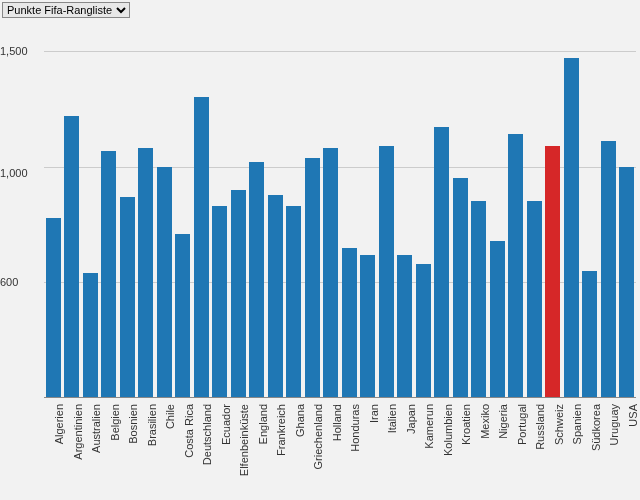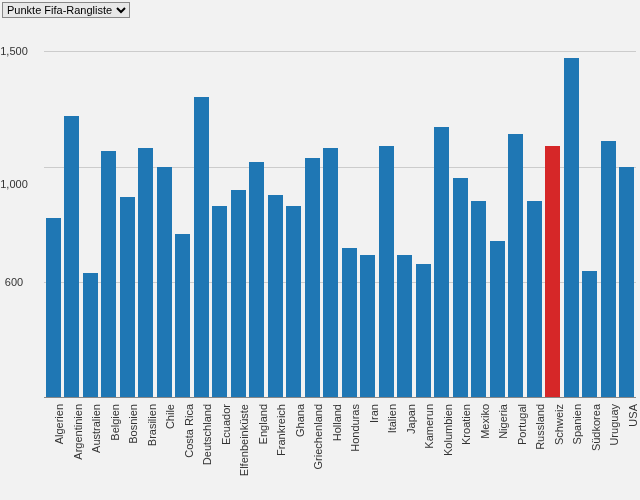--- a/index.html
+++ b/index.html
@@ -37,21 +37,21 @@
     position: absolute;
     left: 0;
     top: 0;
     width: 42px;
     height: 370px;
   }
   .y-tick {
     position: absolute;
     left: 0;
     width: 28px;
-    text-align: center;
+    text-align: left;
     font-size: 11px;
     color: #333;
     transform: translateY(-50%);
   }
   .plot {
     position: absolute;
     left: 44px;
     top: 0;
     right: 4px;
     height: 370px;
@@ -123,21 +123,21 @@
 
 <div class="controls">
   <select>
     <option>Punkte Fifa-Rangliste</option>
   </select>
 </div>
 
 <div class="chart">
   <div class="y-axis">
         <div class="y-tick" style="top: 254.375px;">600</div>
-        <div class="y-tick" style="top: 156px;">1,000</div>
+        <div class="y-tick" style="top: 145px;">1,000</div>
         <div class="y-tick" style="top: 23.125px;">1,500</div>
       </div>
   <div class="plot">
         <div class="grid-line" style="top: 23.125px;"></div>
         <div class="grid-line" style="top: 138.75px;"></div>
         <div class="grid-line" style="top: 254.375px;"></div>
     <div class="bars">
           <div class="bar-slot">
             <div class="bar" style="height: 180.375px;"></div>
           </div>

